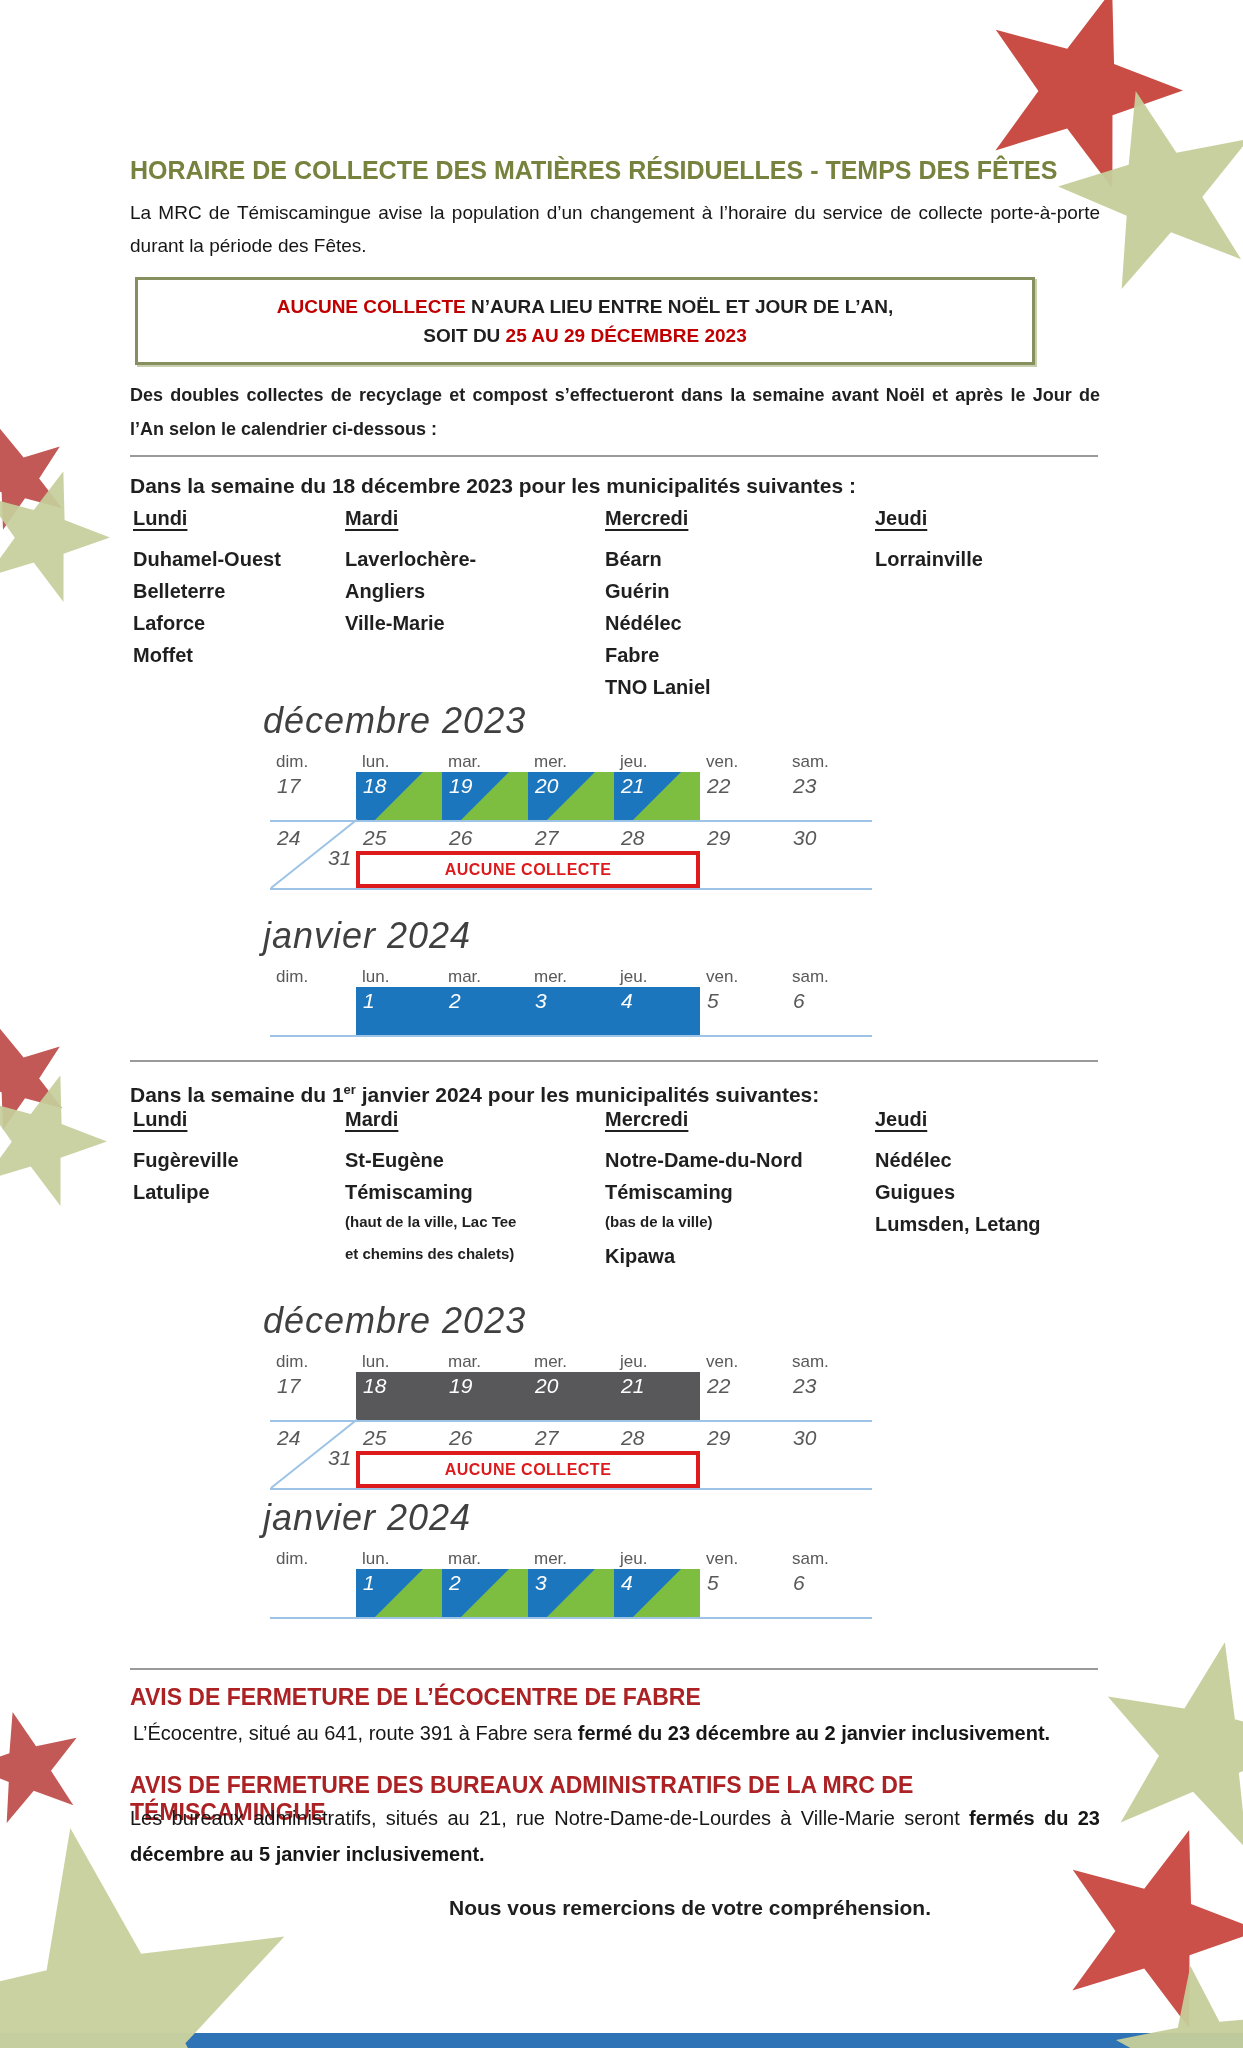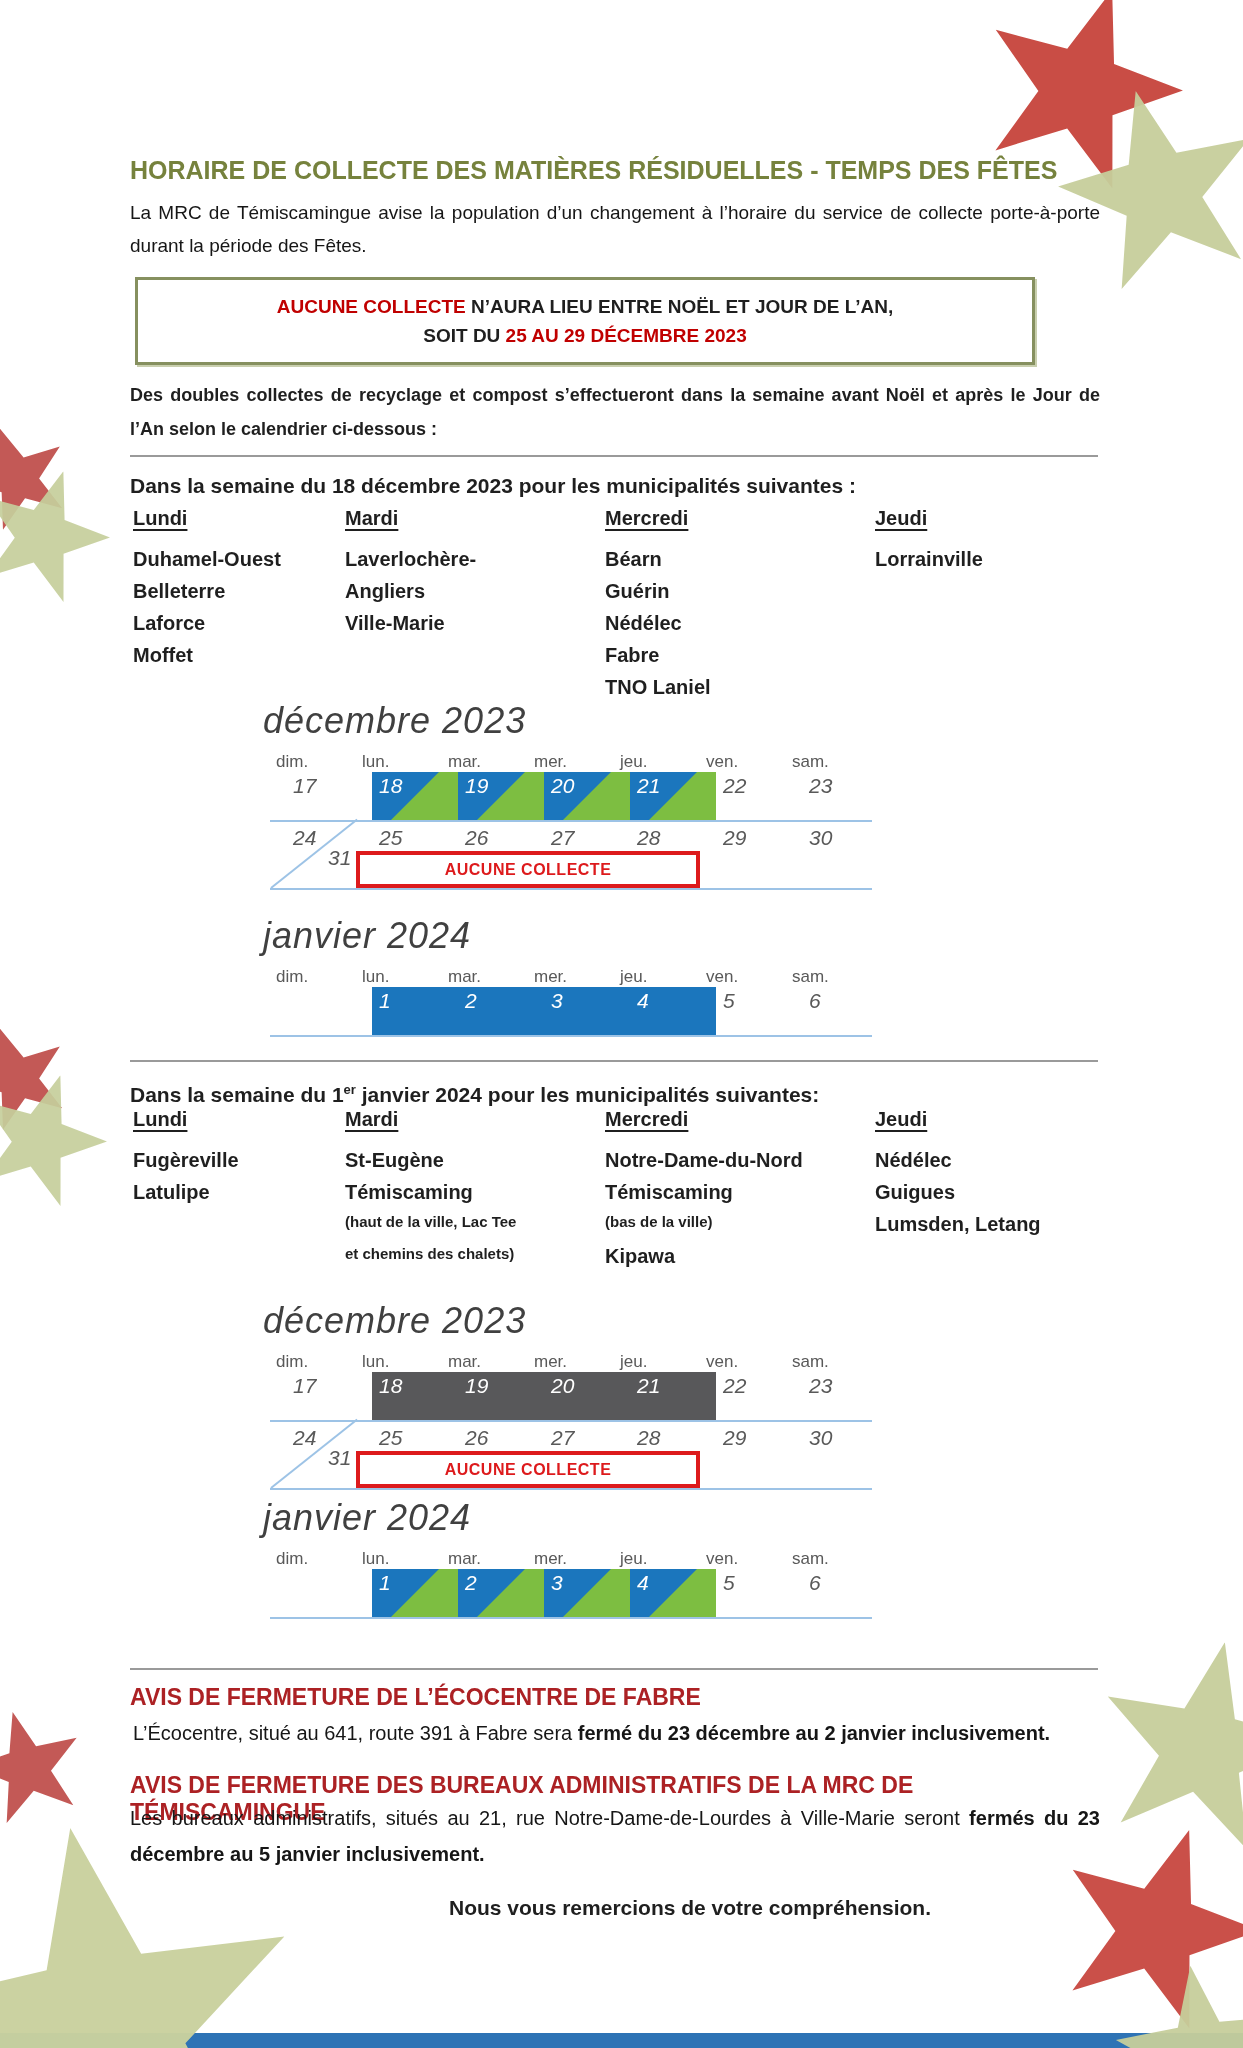--- a/index.html
+++ b/index.html
@@ -25,21 +25,21 @@
   .divider{left:130px;width:968px;height:2px;background:#9A9A9A;}
   .week-heading{font-size:21px;font-weight:bold;}
   .muni-col{position:absolute;width:250px;}
   .day-head{font-size:20px;font-weight:bold;text-decoration:underline;text-underline-offset:4px;height:41px;}
   .muni-item{height:32px;font-size:20px;font-weight:bold;white-space:nowrap;}
   .muni-item.small{font-size:15px;}
   .cal{position:absolute;width:602px;height:196px;}
   .cal-title{position:absolute;left:-7px;top:0;font-size:36px;font-style:italic;color:#404040;letter-spacing:1px;}
   .cal-head{position:absolute;top:52px;left:0;display:flex;}
   .cal-head span{width:86px;box-sizing:border-box;padding-left:6px;font-size:17px;color:var(--cal-text-gray);}
-  .cal-row{position:absolute;left:16px;display:flex;}
+  .cal-row{position:absolute;left:0;display:flex;}
   .rowA{top:72px;}
   .rowJ{top:72px;}
   .cell{width:86px;height:48px;box-sizing:border-box;padding:2px 0 0 7px;}
   .rowB .cell{height:26px;background:none;}
   .num{font-style:italic;font-size:21px;color:var(--cal-text-gray);}
   .cell.split{background:linear-gradient(135deg,var(--cal-blue) 49.8%,var(--cal-green) 50.2%);}
   .cell.blue{background:var(--cal-blue);}
   .cell.gray{background:var(--cal-gray);}
   .cell.split .num,.cell.blue .num,.cell.gray .num{color:#ffffff;font-style:italic;}
   .cal-line{position:absolute;left:0;width:602px;height:2px;background:var(--cal-line-blue);}

